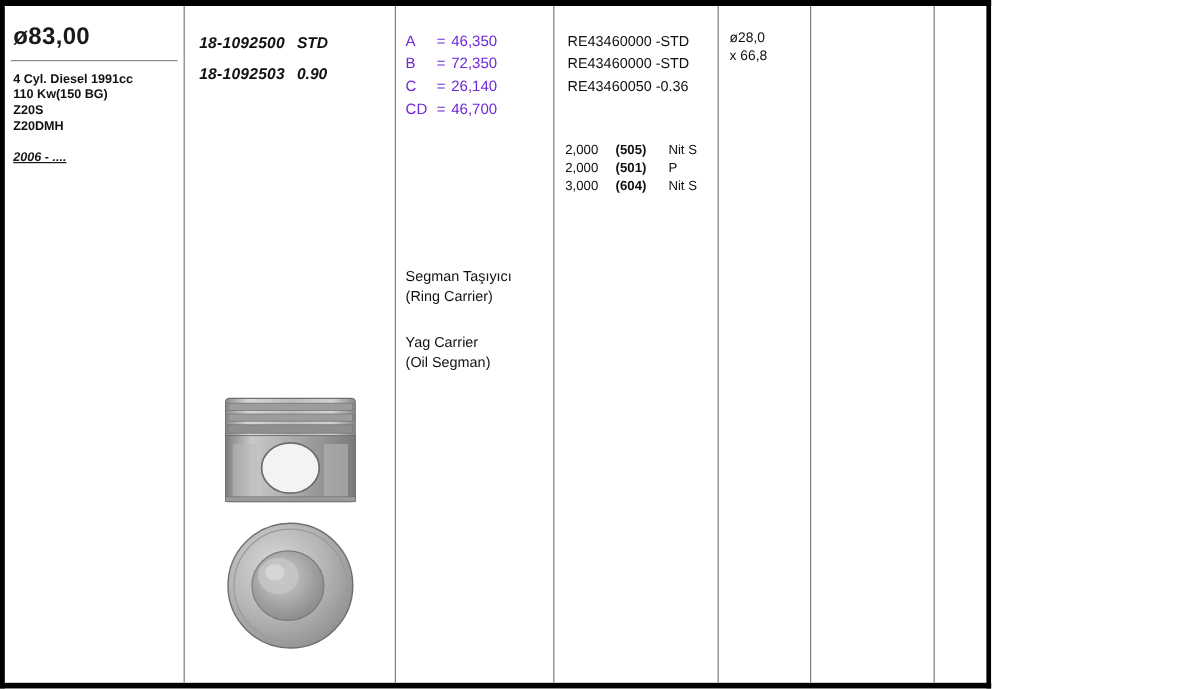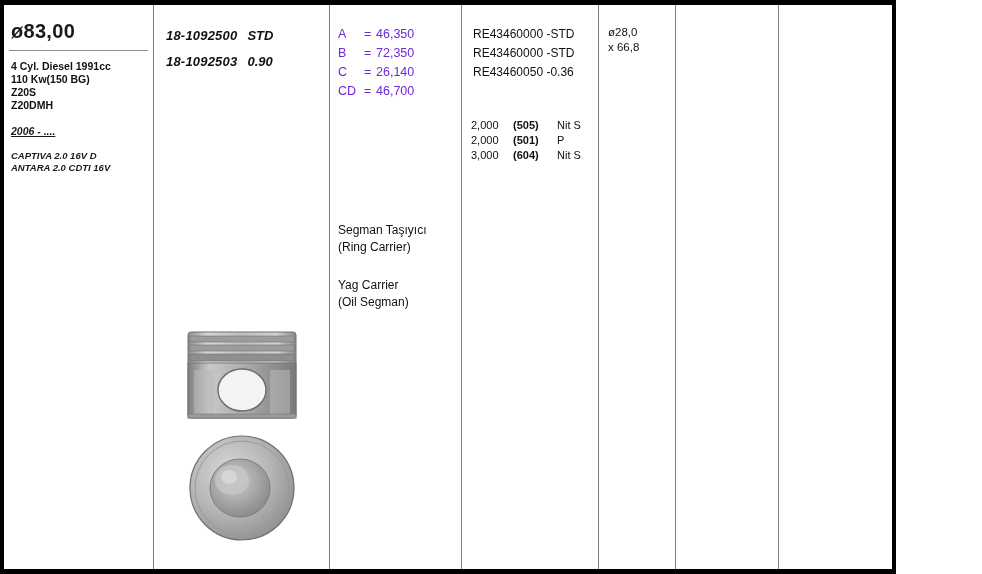--- a/index.html
+++ b/index.html
@@ -6,21 +6,21 @@
     margin: 0;
     padding: 0;
     background: #ffffff;
   }
   body {
     font-family: "Liberation Sans", sans-serif;
     color: #1a1a1a;
   }
   #page {
     position: relative;
-    width: 896px;
+    width: 826px;
     height: 574px;
     background: #ffffff;
     overflow: hidden;
   }
   
   .frame-top, .frame-bottom {
     position: absolute;
     left: 0;
     width: 982px;
     height: 5px;
@@ -221,24 +221,20 @@
   <div class="cell col1">
     <div class="dia">ø83,00</div>
     <div class="dia-rule"></div>
     <div class="spec">
       <div>4 Cyl. Diesel 1991cc</div>
       <div>110 Kw(150 BG)</div>
       <div>Z20S</div>
       <div>Z20DMH</div>
     </div>
     <div class="year">2006 - ....</div>
-    <div class="models">
-      <div>CAPTIVA 2.0 16V D</div>
-      <div>ANTARA 2.0 CDTI 16V</div>
-    </div>
   </div>
 
   <div class="cell col2">
     <div class="refcodes">
       <div>
         <span class="num">18-1092500</span><span class="sz">STD</span>
       </div>
       <div>
         <span class="num">18-1092503</span><span class="sz">0.90</span>
       </div>

